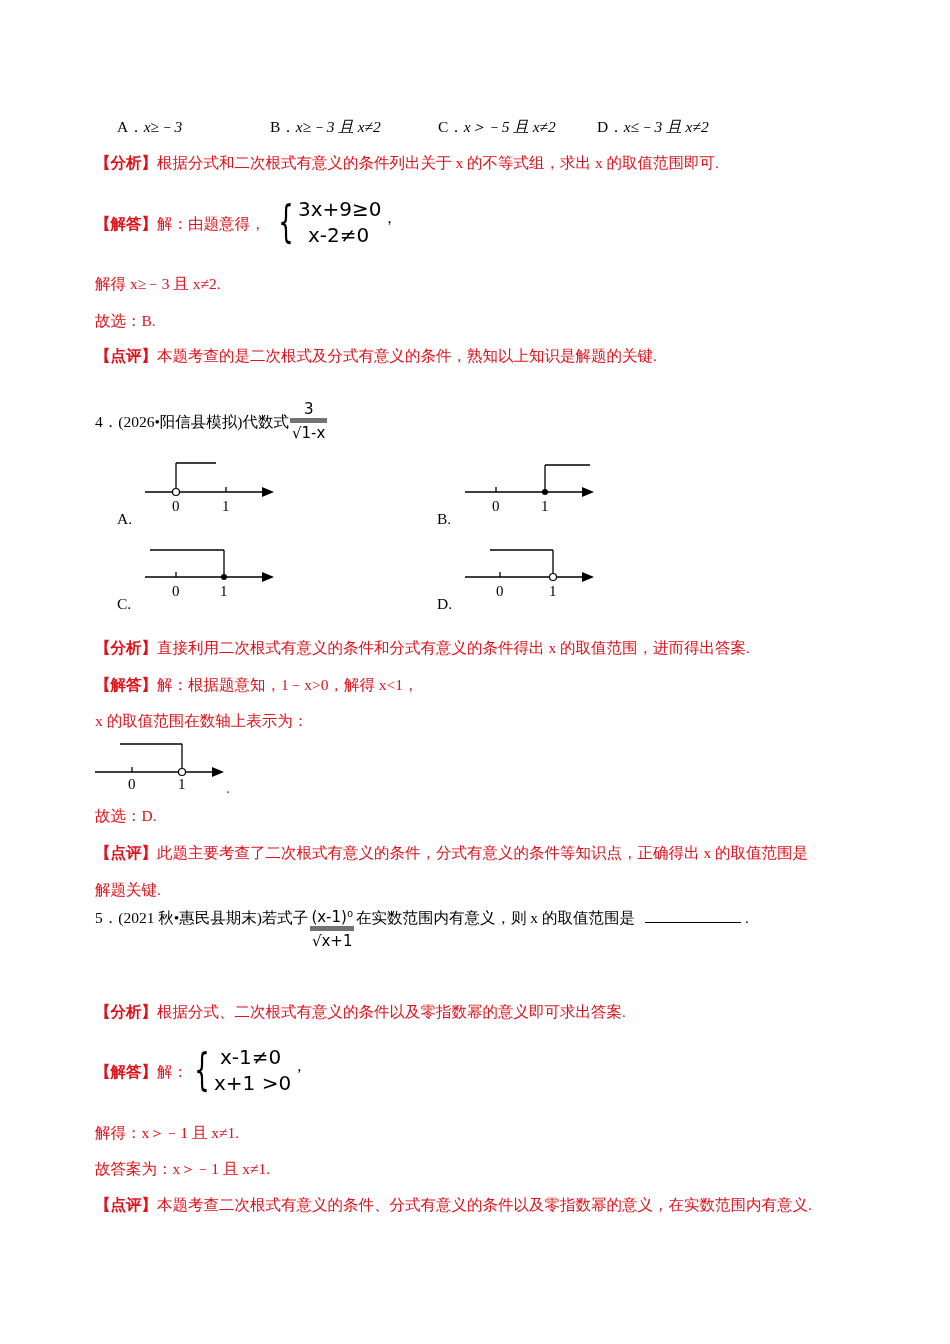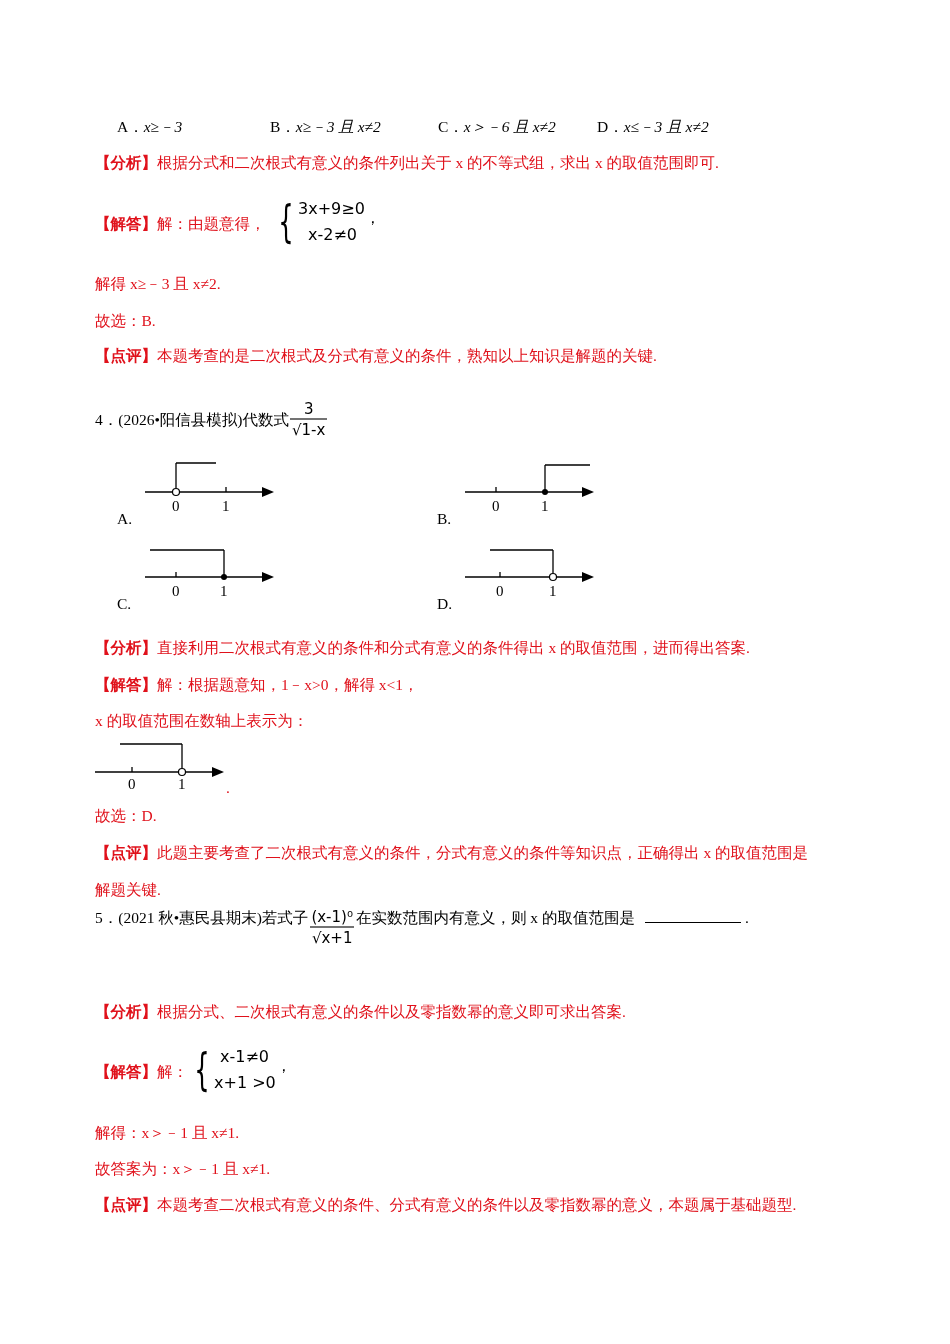--- a/index.html
+++ b/index.html
@@ -5,35 +5,35 @@
   html, body { margin: 0; padding: 0; background: #ffffff; }
   body { width: 950px; height: 1344px; position: relative; overflow: hidden;
          font-family: "Liberation Serif", "DejaVu Serif", serif; color: #000; }
   .line { position: absolute; left: 95px; font-size: 15.5px; line-height: 20px; white-space: nowrap; }
   .red { color: #e0111b; text-align: right; }
   .tag { color: #e0111b; font-weight: bold; }
   .it { font-style: italic; }
   .opt { position: absolute; font-size: 15.5px; white-space: nowrap; }
   .sys { position: absolute; display: flex; align-items: center; }
   .brace { font-size: 44px; font-family: "DejaVu Sans", sans-serif; line-height: 1; transform: scaleX(0.55); margin-right: -2px; color:#000;}
-  .sys-lines { display: flex; flex-direction: column; font-family: "DejaVu Sans", sans-serif; font-size: 16px; line-height: 26px; color:#000; }
+  .sys-lines { display: flex; flex-direction: column; font-family: "DejaVu Sans", sans-serif; font-size: 20px; line-height: 26px; color:#000; }
   .frac { display: inline-flex; flex-direction: column; align-items: center; vertical-align: middle; font-family: "DejaVu Sans", sans-serif; font-size: 15px; margin: 0 1px; }
   .frac .num { padding: 0 2px; line-height: 18px; }
-  .frac .den { border-top: 2px solid #737373; padding: 0 2px; line-height: 20px; }
+  .frac .den { border-top: 5px solid #737373; padding: 0 2px; line-height: 20px; }
   .blank { display: inline-block; width: 96px; border-bottom: 1px solid #000; height: 14px; vertical-align: baseline; margin: 0 4px 0 10px; }
   svg text { font-family: "Liberation Serif", serif; font-size: 15px; }
   .numline { position: absolute; }
   .choice-label { position: absolute; font-size: 15.5px; }
 </style>
 </head>
 <body>
 
 <div class="opt" style="left:117px;top:117px"><span>A．</span><span class="it">x≥﹣3</span></div>
 <div class="opt" style="left:270px;top:117px"><span>B．</span><span class="it">x≥﹣3 且 x≠2</span></div>
-<div class="opt" style="left:438px;top:117px"><span>C．</span><span class="it">x＞﹣6 且 x≠2</span></div>
+<div class="opt" style="left:438px;top:117px"><span>C．</span><span class="it">x＞﹣5 且 x≠2</span></div>
 <div class="opt" style="left:597px;top:117px"><span>D．</span><span class="it">x≤﹣3 且 x≠2</span></div>
 
 <div class="line red" style="top:153px"><span class="tag">【分析】</span><span>根据分式和二次根式有意义的条件列出关于 x 的不等式组，求出 x 的取值范围即可.</span></div>
 
 <div class="line red" style="top:214px"><span class="tag">【解答】</span><span>解：由题意得，</span></div>
 <div class="sys" style="left:272px;top:196px">
   <span class="brace">{</span>
   <div class="sys-lines">
     <span>3x+9≥0</span>
     <span style="padding-left:10px">x-2≠0</span>
@@ -139,13 +139,13 @@
   <span class="brace">{</span>
   <div class="sys-lines">
     <span style="padding-left:6px">x-1≠0</span>
     <span>x+1 &gt;0</span>
   </div>
   <span style="align-self:flex-start;margin-top:12px">，</span>
 </div>
 
 <div class="line red" style="top:1123px">解得：x＞﹣1 且 x≠1.</div>
 <div class="line red" style="top:1159px">故答案为：x＞﹣1 且 x≠1.</div>
-<div class="line red" style="top:1195px"><span class="tag">【点评】</span><span>本题考查二次根式有意义的条件、分式有意义的条件以及零指数幂的意义，本题属于基础题型.</span></div>
+<div class="line red" style="top:1195px"><span class="tag">【点评】</span><span>本题考查二次根式有意义的条件、分式有意义的条件以及零指数幂的意义，在实数范围内有意义.</span></div>
 
 </body></html>

